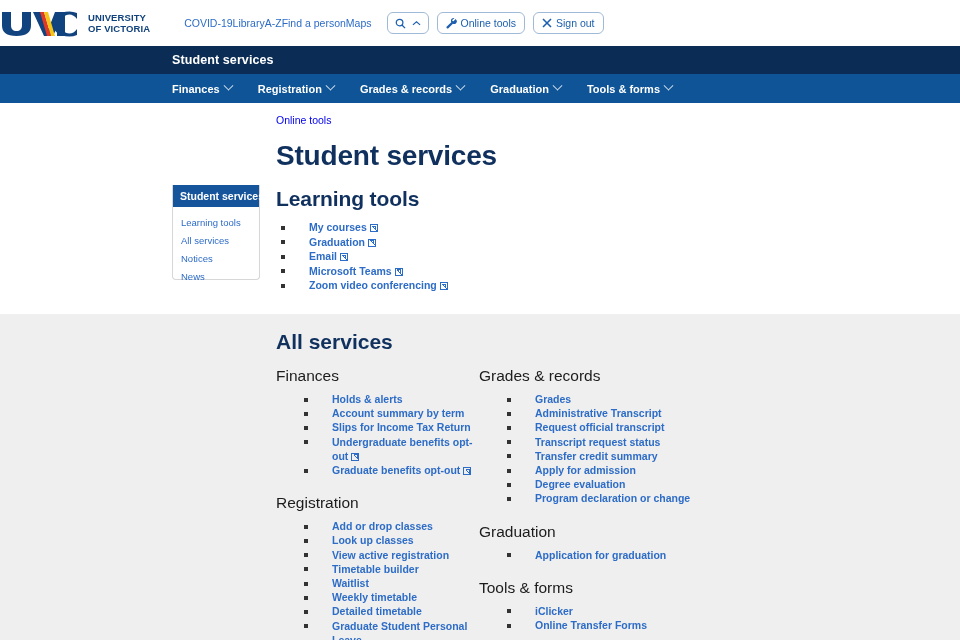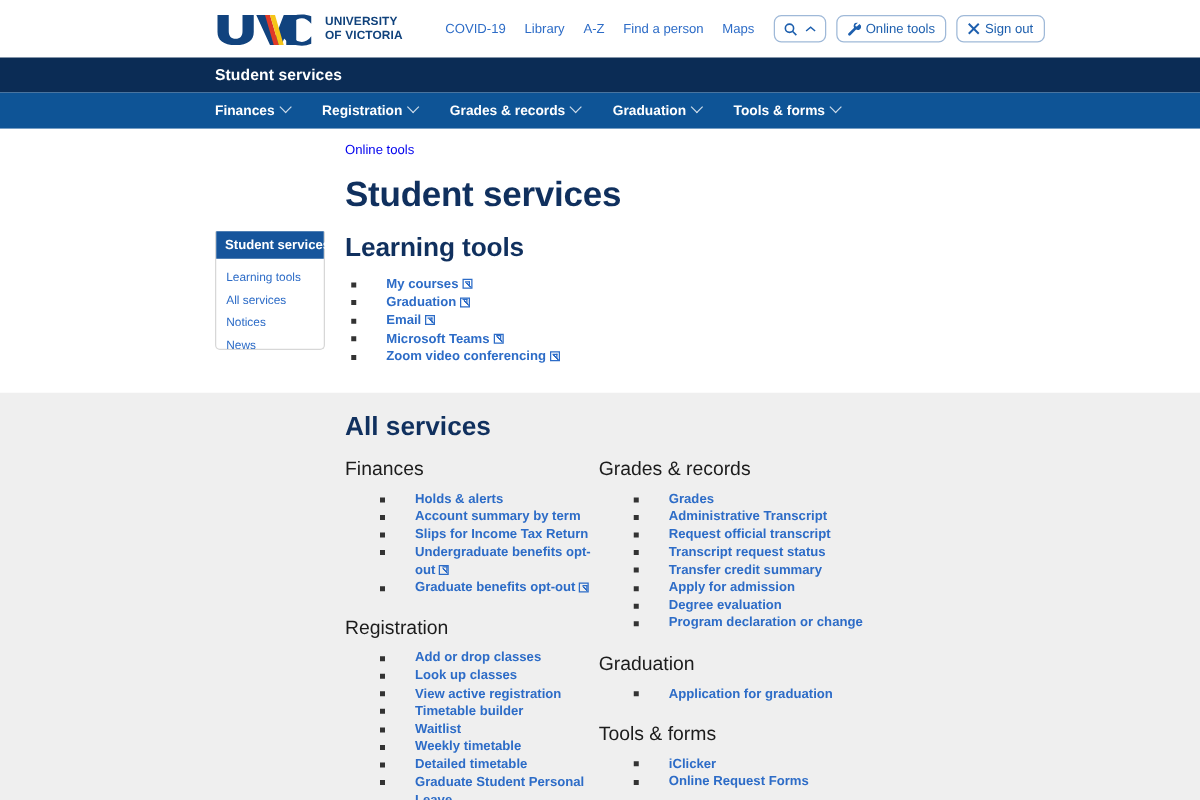--- a/index.html
+++ b/index.html
@@ -13,21 +13,20 @@
   }
 
   a { text-decoration: none; }
 
   
   .top-header {
     height: 46px;
     background: #ffffff;
     display: flex;
     align-items: center;
-    padding-left: 172px;
   }
 
   .logo-block {
     display: flex;
     align-items: center;
     gap: 10px;
   }
   .uvic-logo {
     display: block;
   }
@@ -36,21 +35,20 @@
     line-height: 11.5px;
     color: #10427c;
     font-weight: 600;
     letter-spacing: .1px;
     white-space: nowrap;
   }
 
   .util-links {
     display: flex;
     align-items: flex-end;
-    gap: 15px;
     margin-left: 34px;
   }
   .util-links a {
     font-size: 10.5px;
     color: #2d6cc7;
     white-space: nowrap;
   }
 
   .util-buttons {
     display: flex;
@@ -418,18 +416,18 @@
         <div class="cat-block">
           <h3 class="cat">Graduation</h3>
           <ul class="links tight">
             <li><a href="#">Application for graduation</a></li>
           </ul>
         </div>
         <div class="cat-block">
           <h3 class="cat">Tools &amp; forms</h3>
           <ul class="links tight">
             <li><a href="#">iClicker</a></li>
-            <li><a href="#">Online Request Forms</a></li>
+            <li><a href="#">Online Transfer Forms</a></li>
           </ul>
         </div>
       </div>
   </div>
 </div>
 
 </body></html>

